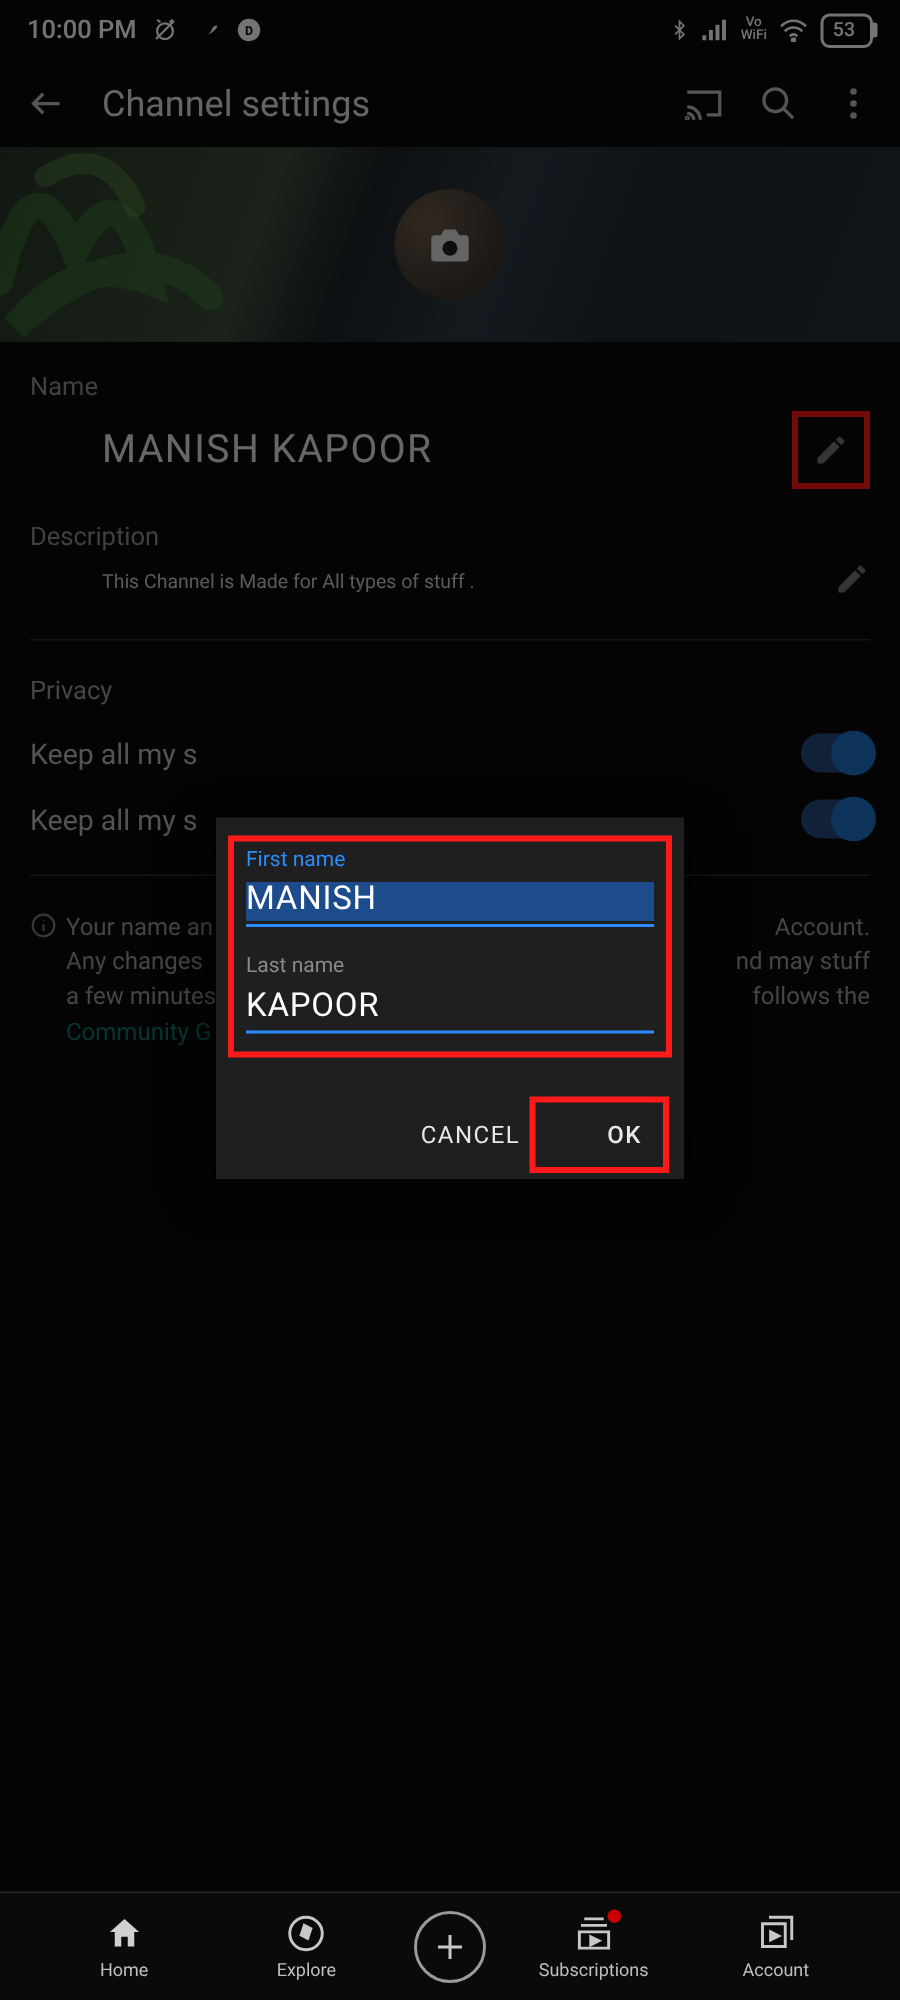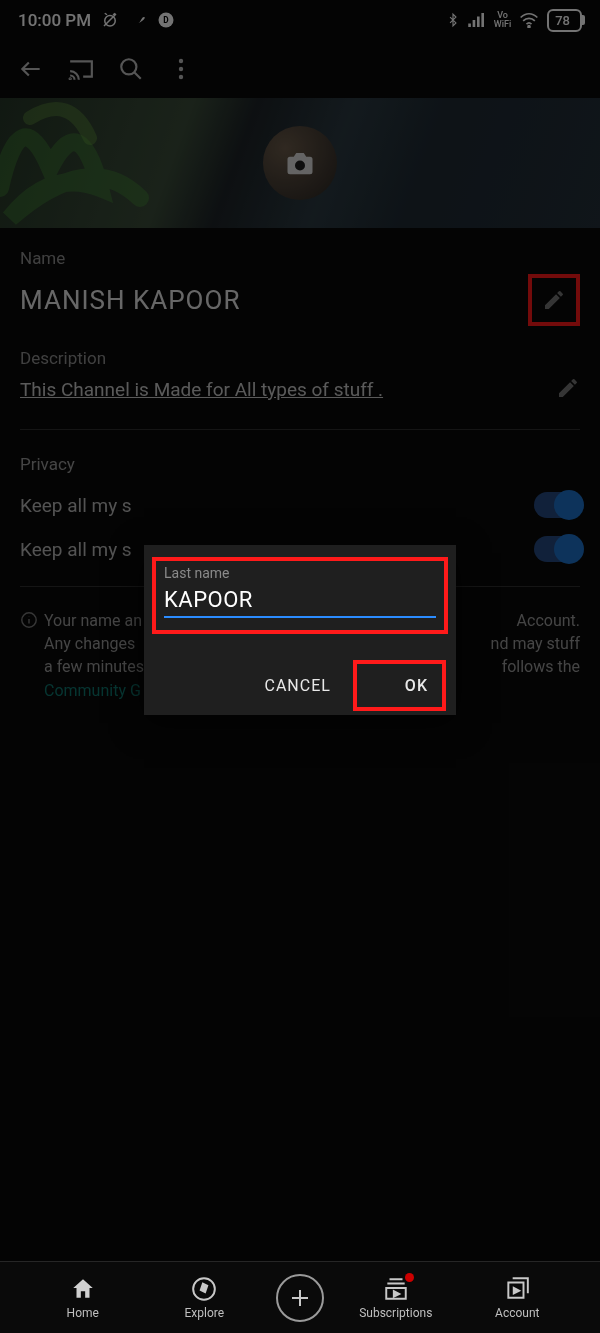--- a/index.html
+++ b/index.html
@@ -20,23 +20,23 @@
 
   
   .banner { height: 130px; background: linear-gradient(110deg,#263728 0%,#3b4d3a 30%,#1e2428 40%,#2b3a42 55%,#1f2a33 70%,#24303a 100%); position: relative; overflow:hidden; }
   .banner .scribble { position:absolute; left:-10px; top:-10px; width:220px; height:140px; }
   .avatar-wrap { position:absolute; left:50%; top:50%; transform:translate(-50%,-50%); width:74px; height:74px; border-radius:50%; background: radial-gradient(circle at 30% 30%, #6b5b4a, #2a2623); display:flex; align-items:center; justify-content:center; }
   .avatar-wrap .cam { color:#ddd; }
 
   
   .content { padding: 20px 20px 0 20px; }
   .section-label { color: #8f8f8f; font-size: 17px; margin-bottom: 6px; }
-  .row-line { display:flex; align-items:center; justify-content:space-between; }
+  .row-line { display:flex; align-items:center; justify-content:space-between;margin-left:48px; }
   .name-value { font-size: 26px; letter-spacing: 1px; color: #e5e5e5; }
-  .desc-value { font-size: 19px; color: #c8c8c8; margin-top: 4px; text-decoration: underline; }
+  .desc-value { font-size: 13px; color: #c8c8c8; margin-top: 4px; }
   .edit-icon { color:#777; }
   .edit-highlight { border:4px solid #ff1a1a; padding:10px; display:inline-flex; }
   .hr { border:none; border-top:1px solid #2f2f2f; margin:28px 0 24px; }
   .hr2 { border:none; border-top:1px solid #2f2f2f; margin:24px 0 22px; }
 
   .privacy-row { display:flex; align-items:center; justify-content:space-between; margin-top:18px; }
   .privacy-text { font-size:19px; color:#b8b8b8; }
   .toggle { width:46px; height:26px; background:#274a82; border-radius:14px; position:relative; }
   .toggle::after { content:""; position:absolute; right:-4px; top:-2px; width:30px; height:30px; background:#1e72c9; border-radius:50%; }
 
@@ -45,21 +45,21 @@
   .info-note .link { color:#0f766e;text-align:center; }
 
   
   .overlay { position:absolute; inset:0; background:rgba(0,0,0,0.55); display:flex; align-items:flex-start; justify-content:center; }
   .dialog { margin-top:545px; width:312px; background:#1f1f1f; box-shadow:0 8px 30px rgba(0,0,0,0.7); padding:16px 16px 10px; }
   .dialog .field { margin-bottom:18px; }
   .dialog .flabel { font-size:14px; color:#8a8a8a; margin-bottom:4px; }
   .dialog .flabel.active { color:#2b8cff; }
   .dialog .finput { width:100%; background:transparent; border:none; border-bottom:2px solid #2b8cff; color:#fff; font-size:22px; padding:2px 0 4px; outline:none; letter-spacing:0.5px; }
   .dialog .finput.sel { background: linear-gradient(to top, transparent 0, transparent 2px, #1d4c8c 2px, #1d4c8c 28px, transparent 28px); }
-  .dialog-actions { display:flex; justify-content:flex-end; gap:24px; padding-top:22px; }
+  .dialog-actions { display:flex; justify-content:flex-end; gap:8px; padding-top:22px; }
   .dlg-btn { background:none; border:none; color:#e8e8e8; font-size:16px; letter-spacing:1px; padding:6px 4px; cursor:pointer; }
   .dlg-btn.ok { font-weight:500;margin-left:34px; }
   .red-box-fields { border:4px solid #ff1a1a; padding:4px 8px 8px; margin:-4px -8px 10px; }
   .ok-wrap { position:relative; display:inline-flex; align-items:center; justify-content:center; padding:4px 8px; }
   .ok-wrap .red { position:absolute; inset:-6px -6px -6px -6px; border:4px solid #ff1a1a; }
 
   
   .nav { position:absolute; left:0; right:0; bottom:0; height:72px; border-top:1px solid #262626; display:flex; justify-content:center; align-items:center; background:#0a0a0a; padding:0 22px; }
   .nav-item { display:flex; flex-direction:column; align-items:center; gap:4px; color:#bfbfbf; font-size:12px; flex:1; }
   .nav-item .ic { width:26px; height:26px; position:relative; }
@@ -106,30 +106,31 @@
           <rect x="15" y="0" width="3" height="16"></rect>
         </svg>
     </span>
     <span class="status-icon" style="font-size:9px;line-height:1;color:#fff;text-align:center;">Vo<br>WiFi</span>
     <span class="status-icon">
       <svg width="20" height="16" viewBox="0 0 24 18" fill="none" stroke="#fff" stroke-width="2">
           <path d="M2 6c6-6 14-6 20 0M5 10c4-4 10-4 14 0M9 14c2-2 4-2 6 0"></path>
           <circle cx="12" cy="17" r="1.2" fill="#fff"></circle>
         </svg>
     </span>
-    <span class="battery-box">78</span>
+    <span class="battery-box">53</span>
   </div>
 </div>
 
 <div class="appbar">
   <span class="icon">
     <svg width="26" height="26" viewBox="0 0 24 24" fill="none" stroke="currentColor" stroke-width="2">
         <path d="M20 12H4M10 6l-6 6 6 6"></path>
       </svg>
   </span>
+  <span class="title">Channel settings</span>
   <span class="icon">
     <svg width="26" height="22" viewBox="0 0 24 20" fill="none" stroke="currentColor" stroke-width="2">
         <path d="M2 3h20v14h-8M2 16a4 4 0 014 4M2 12a8 8 0 018 8M2 19.5a.5.5 0 11.001 0"></path>
       </svg>
   </span>
   <span class="icon">
     <svg width="26" height="26" viewBox="0 0 24 24" fill="none" stroke="currentColor" stroke-width="2">
         <circle cx="10" cy="10" r="7"></circle>
         <path d="M21 21l-6-6"></path>
       </svg>
@@ -211,20 +212,24 @@
     <span style="float:right">nd may stuff</span><br>
     <span>a few minutes</span>
     <span style="float:right">follows the</span><br>
     <span class="link">Community G</span>
   </div>
 </div>
 
 <div class="overlay">
   <div class="dialog">
     <div class="red-box-fields">
+      <div class="field">
+        <div class="flabel active">First name</div>
+        <input class="finput sel" value="MANISH" style="">
+      </div>
       <div class="field" style="margin-bottom:4px;">
         <div class="flabel">Last name</div>
         <input class="finput" value="KAPOOR" style="">
       </div>
     </div>
     <div class="dialog-actions">
       <button class="dlg-btn">CANCEL</button>
       <span class="ok-wrap">
         <span class="red"></span>
         <button class="dlg-btn ok">OK</button>

